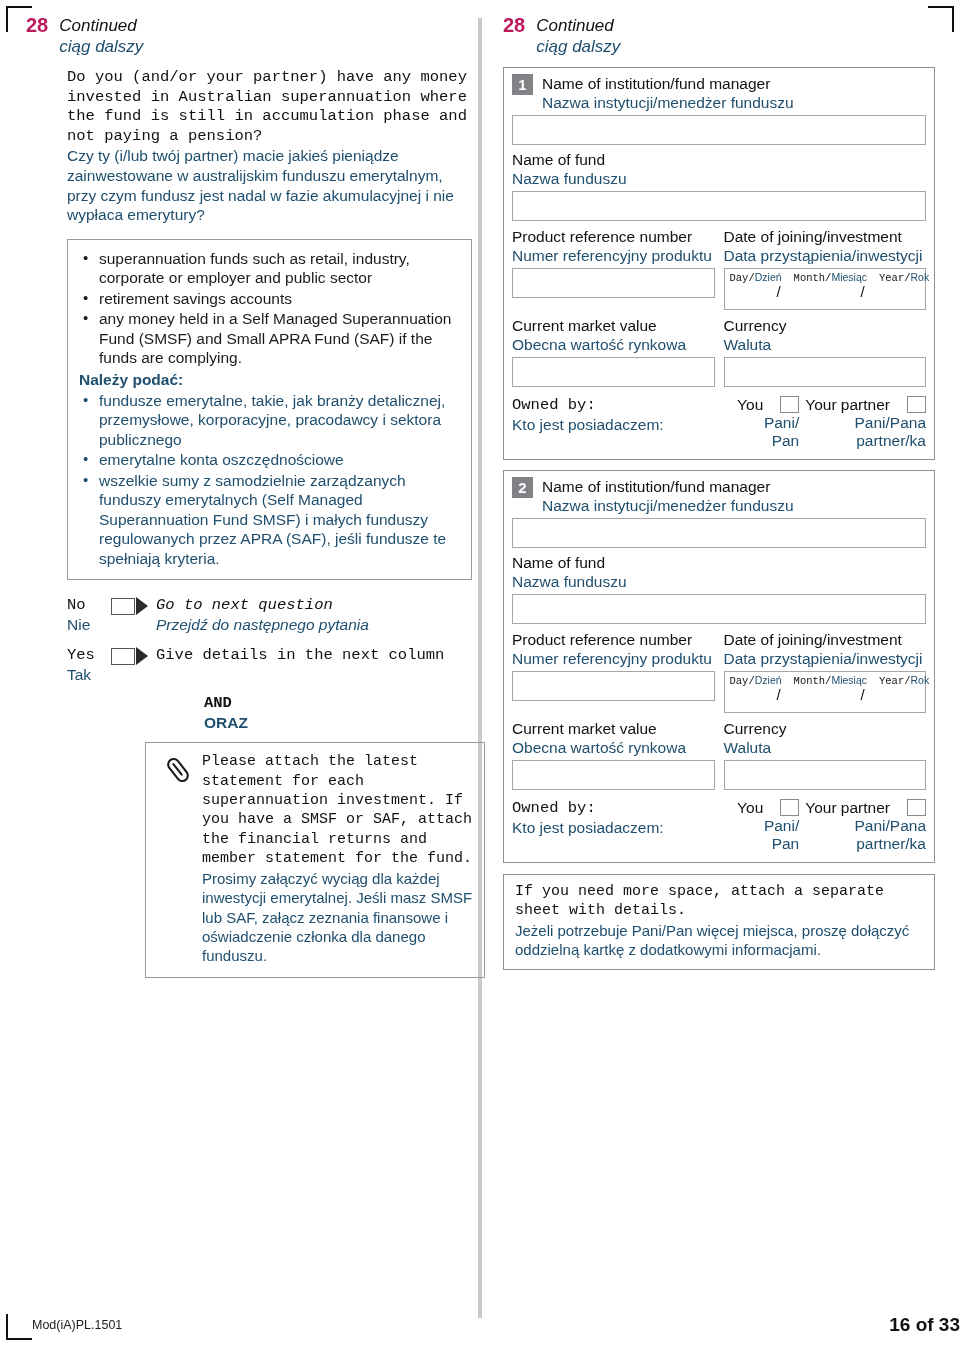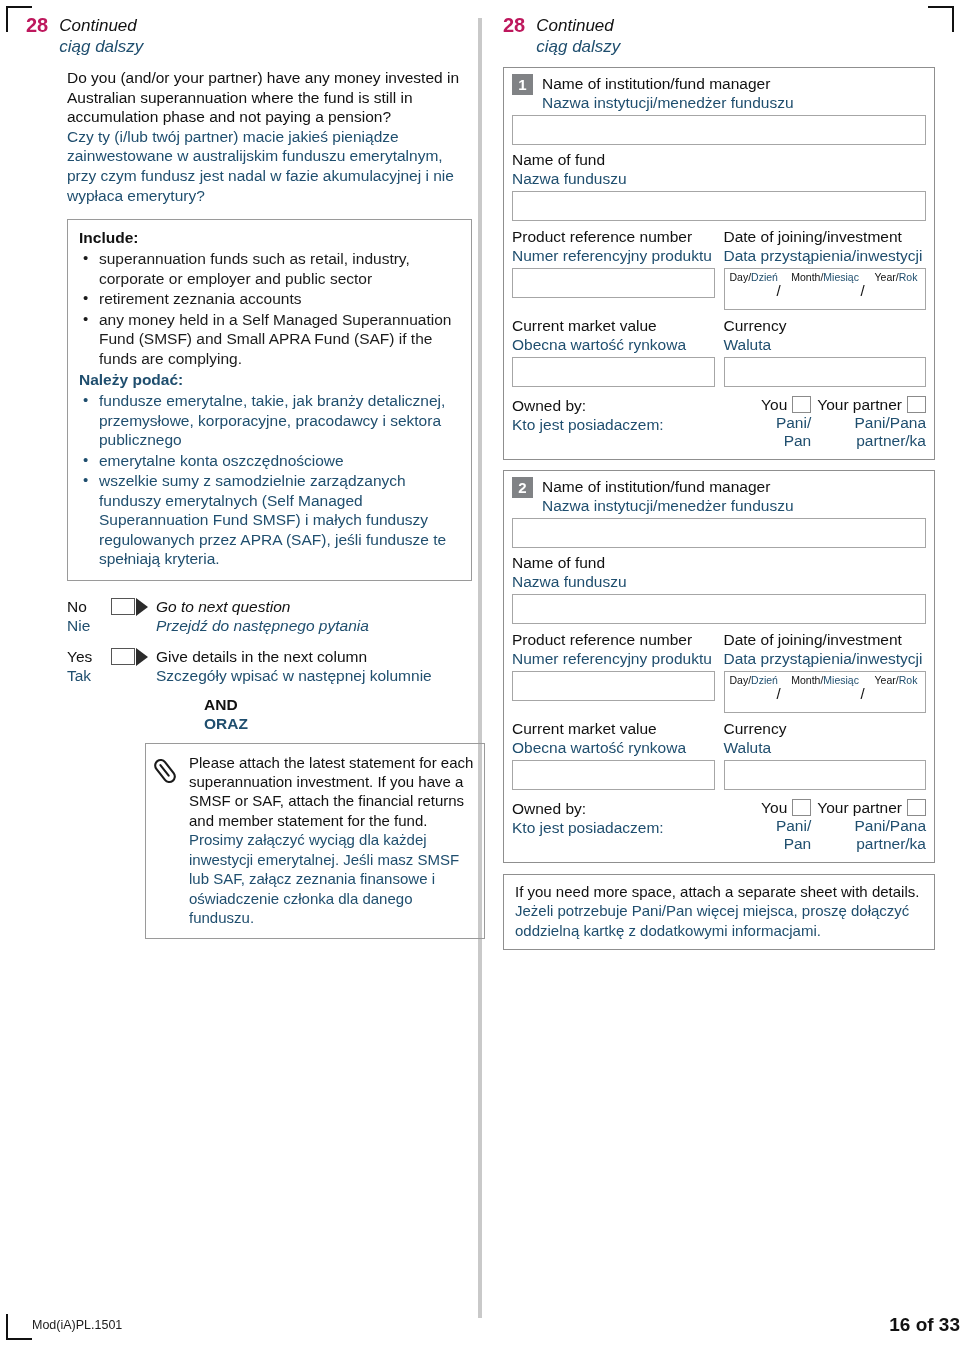--- a/index.html
+++ b/index.html
@@ -31,21 +31,21 @@
   .col-right { position:absolute; left:503px; top:14px; width:432px; }
 
   
   .qhead { display:flex; align-items:flex-start; gap:11px; }
   .qnum { font-size:20px; font-weight:bold; line-height:22px; color:#be185d; }
   .qhead-txt { padding-top:1px; }
   .qhead-en { font-style:italic; font-size:17px; line-height:21px; color:#111; }
   .qhead-pl { font-style:italic; font-size:17px; line-height:21px; color:#1f4e6e; }
 
   
-  .en { color:#111; }
+  .en { color:#111;font-family:Liberation Mono, monospace; }
   .pl { color:#1f4e6e; }
 
   .qbody { margin-left:41px; margin-top:11px; }
   .qbody p { margin:0; font-size:15.5px; line-height:19.6px; }
 
   
   .include-box {
     margin-left:41px; margin-top:14px;
     border:1px solid #9a9a9a;
     padding:8px 11px 10px 11px;
@@ -80,21 +80,21 @@
   .yn-text div { font-size:15.5px; line-height:19px; }
   .yn-text .it { font-style:italic; }
 
   .and-block { margin-left:137px; margin-top:-2px; }
   .and-block div { font-size:15.5px; font-weight:bold; line-height:19px; }
 
   
   .attach-box {
     margin-left:119px; margin-top:10px; width:340px;
     border:1px solid #9a9a9a;
-    padding:9px 10px 11px 6px;
+    padding:9px 10px 11px 19px;
     display:flex; gap:9px;
   }
   .clip-wrap { width:28px; flex:0 0 28px; padding-top:3px; }
   .attach-txt p { margin:0; font-size:15px; line-height:19.4px; }
 
   
   .entry {
     border:1px solid #8f8f8f;
     padding:0 0 7px 0;
     margin-top:10px;
@@ -136,21 +136,21 @@
   .slashes .sl2 { left:136px; }
 
   
   .owned {
     display:flex; align-items:flex-start;
     padding:9px 8px 2px 8px; gap:6px;
   }
   .owned-lbl { flex:1 1 auto; }
   .owned-lbl div { font-size:15.5px; line-height:19px; }
   .owner-opt { text-align:right; }
-  .owner-opt .top { display:flex; align-items:flex-start; justify-content:flex-end; gap:5px; }
+  .owner-opt .top { display:flex; align-items:flex-start; justify-content:flex-end; gap:17px; }
   .owner-opt .top .t-en { font-size:15.5px; line-height:18px; color:#111; }
   .obox { width:19px; height:17px; border:1.4px solid #8b8b8b; background:#fff; flex:0 0 19px; }
   .owner-opt .sub { font-size:15.5px; line-height:18px; color:#1f4e6e; }
 
   
   .morespace {
     border:1px solid #8f8f8f; margin-top:11px; padding:7px 9px 9px 11px;
   }
   .morespace p { margin:0; font-size:15px; line-height:19.4px; }
 
@@ -187,24 +187,23 @@
         <div class="qhead-pl">ciąg dalszy</div>
       </div>
     </div>
 
     <div class="qbody">
       <p class="en">Do you (and/or your partner) have any money invested in Australian superannuation where the fund is still in accumulation phase and not paying a pension?</p>
       <p class="pl">Czy ty (i/lub twój partner) macie jakieś pieniądze zainwestowane w australijskim funduszu emerytalnym, przy czym fundusz jest nadal w fazie akumulacyjnej i nie wypłaca emerytury?</p>
     </div>
 
     <div class="include-box">
-      <div class="ib-title en">Include:</div>
       <ul class="ib-list en-list">
         <li>superannuation funds such as retail, industry, corporate or employer and public sector</li>
-        <li>retirement zeznania accounts</li>
+        <li>retirement savings accounts</li>
         <li>any money held in a Self Managed Superannuation Fund (SMSF) and Small APRA Fund (SAF) if the funds are complying.</li>
       </ul>
       <div class="ib-title pl">Należy podać:</div>
       <ul class="ib-list pl-list">
         <li>fundusze emerytalne, takie, jak branży detalicznej, przemysłowe, korporacyjne, pracodawcy i sektora publicznego</li>
         <li>emerytalne konta oszczędnościowe</li>
         <li>wszelkie sumy z samodzielnie zarządzanych funduszy emerytalnych (Self Managed Superannuation Fund SMSF) i małych funduszy regulowanych przez APRA (SAF), jeśli fundusze te spełniają kryteria.</li>
       </ul>
     </div>
 
@@ -229,21 +228,20 @@
         <div class="yn-labels">
           <div class="en">Yes</div>
           <div class="pl">Tak</div>
         </div>
         <div class="yn-check">
           <div class="chkbox"></div>
           <div class="tri"></div>
         </div>
         <div class="yn-text">
           <div class="en">Give details in the next column</div>
-          <div class="pl">Szczegóły wpisać w następnej kolumnie</div>
         </div>
       </div>
 
       <div class="and-block">
         <div class="en">AND</div>
         <div class="pl">ORAZ</div>
       </div>
     </div>
 
     <div class="attach-box">

